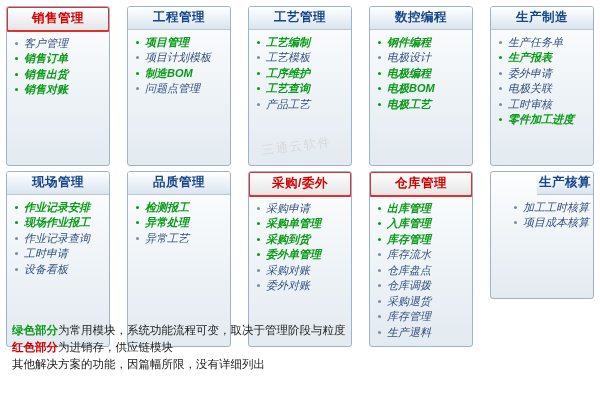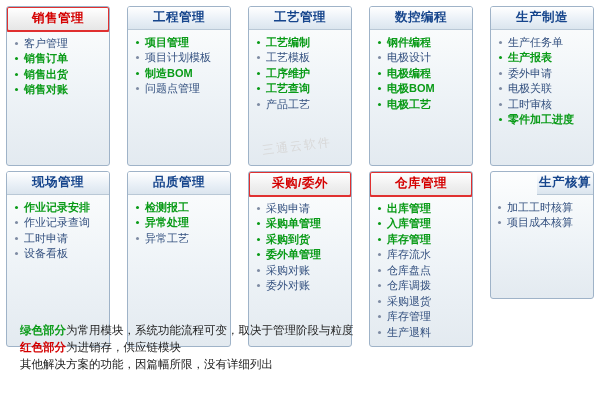--- a/index.html
+++ b/index.html
@@ -51,22 +51,23 @@
     background: linear-gradient(to bottom, #ffffff 0%, #e8eff6 60%, #dbe5ee 100%);
   }
   .head-red {
     color: #d40000;
     background: linear-gradient(to bottom, #ffffff 0%, #f0f0f0 55%, #e6e6e6 100%);
     border: 2px solid #e03030;
     border-radius: 3px;
     margin: -1px;
   }
   .card-body {
-    padding: 5px 20px 6px 8px;
+    padding: 5px 4px 6px 8px;
     flex: 1;
+    font-style: italic;
   }
   .item {
     font-size: 11px;
     line-height: 15.5px;
     color: #2e4a7d;
     position: relative;
     padding-left: 9px;
     white-space: nowrap;
   }
   .item::before {
@@ -90,21 +91,21 @@
     color: #33507f;
   }
   .row2 .card {
     min-height: 128px;
   }
   .row1 .card {
     min-height: 160px;
   }
   .legend {
     position: absolute;
-    left: 20px;
+    left: 12px;
     top: 322px;
     font-size: 11.5px;
     line-height: 17px;
   }
   .legend-line {
     white-space: nowrap;
   }
   .lg-green { color: #0a9b18; font-weight: bold; }
   .lg-red { color: #d40000; font-weight: bold; }
   .lg-dark { color: #222222; }
@@ -181,20 +182,21 @@
       </div>
     </div>
   </div>
 
   <div class="grid row2" style="margin-top:5px;">
 
     <div class="card">
       <div class="card-head head-blue">现场管理</div>
       <div class="card-body">
         <div class="item green">作业记录安排</div>
+        <div class="item green">现场作业报工</div>
         <div class="item plain">作业记录查询</div>
         <div class="item plain">工时申请</div>
         <div class="item plain">设备看板</div>
       </div>
     </div>
 
     <div class="card">
       <div class="card-head head-blue">品质管理</div>
       <div class="card-body">
         <div class="item green">检测报工</div>

